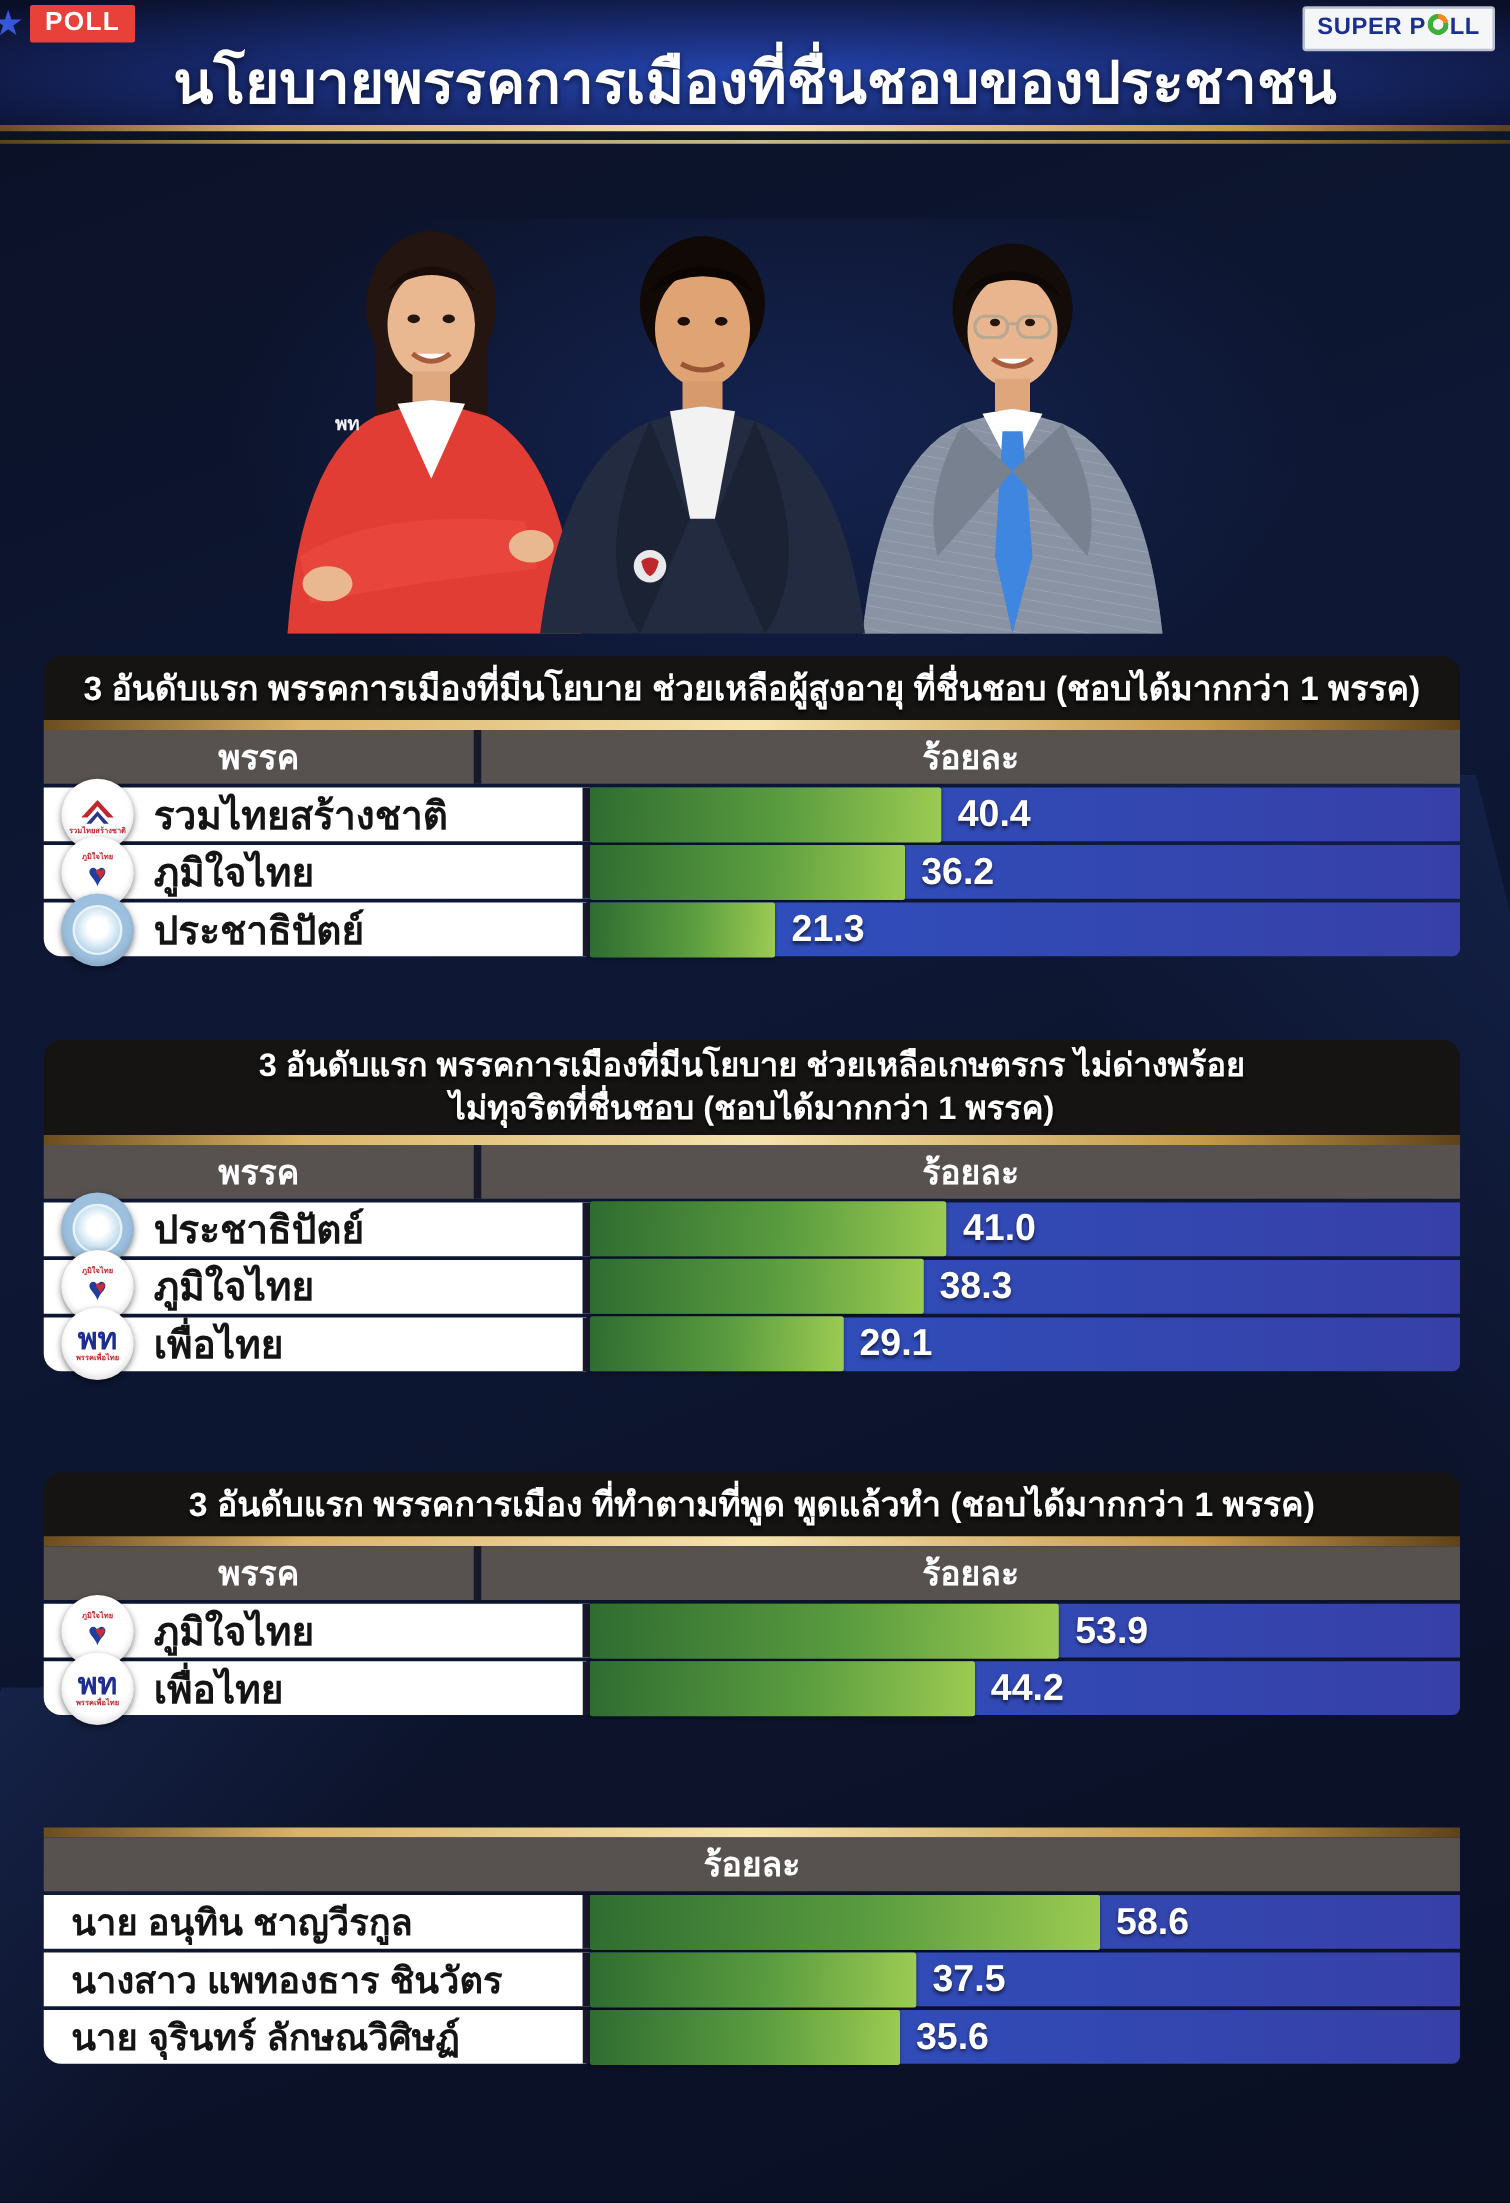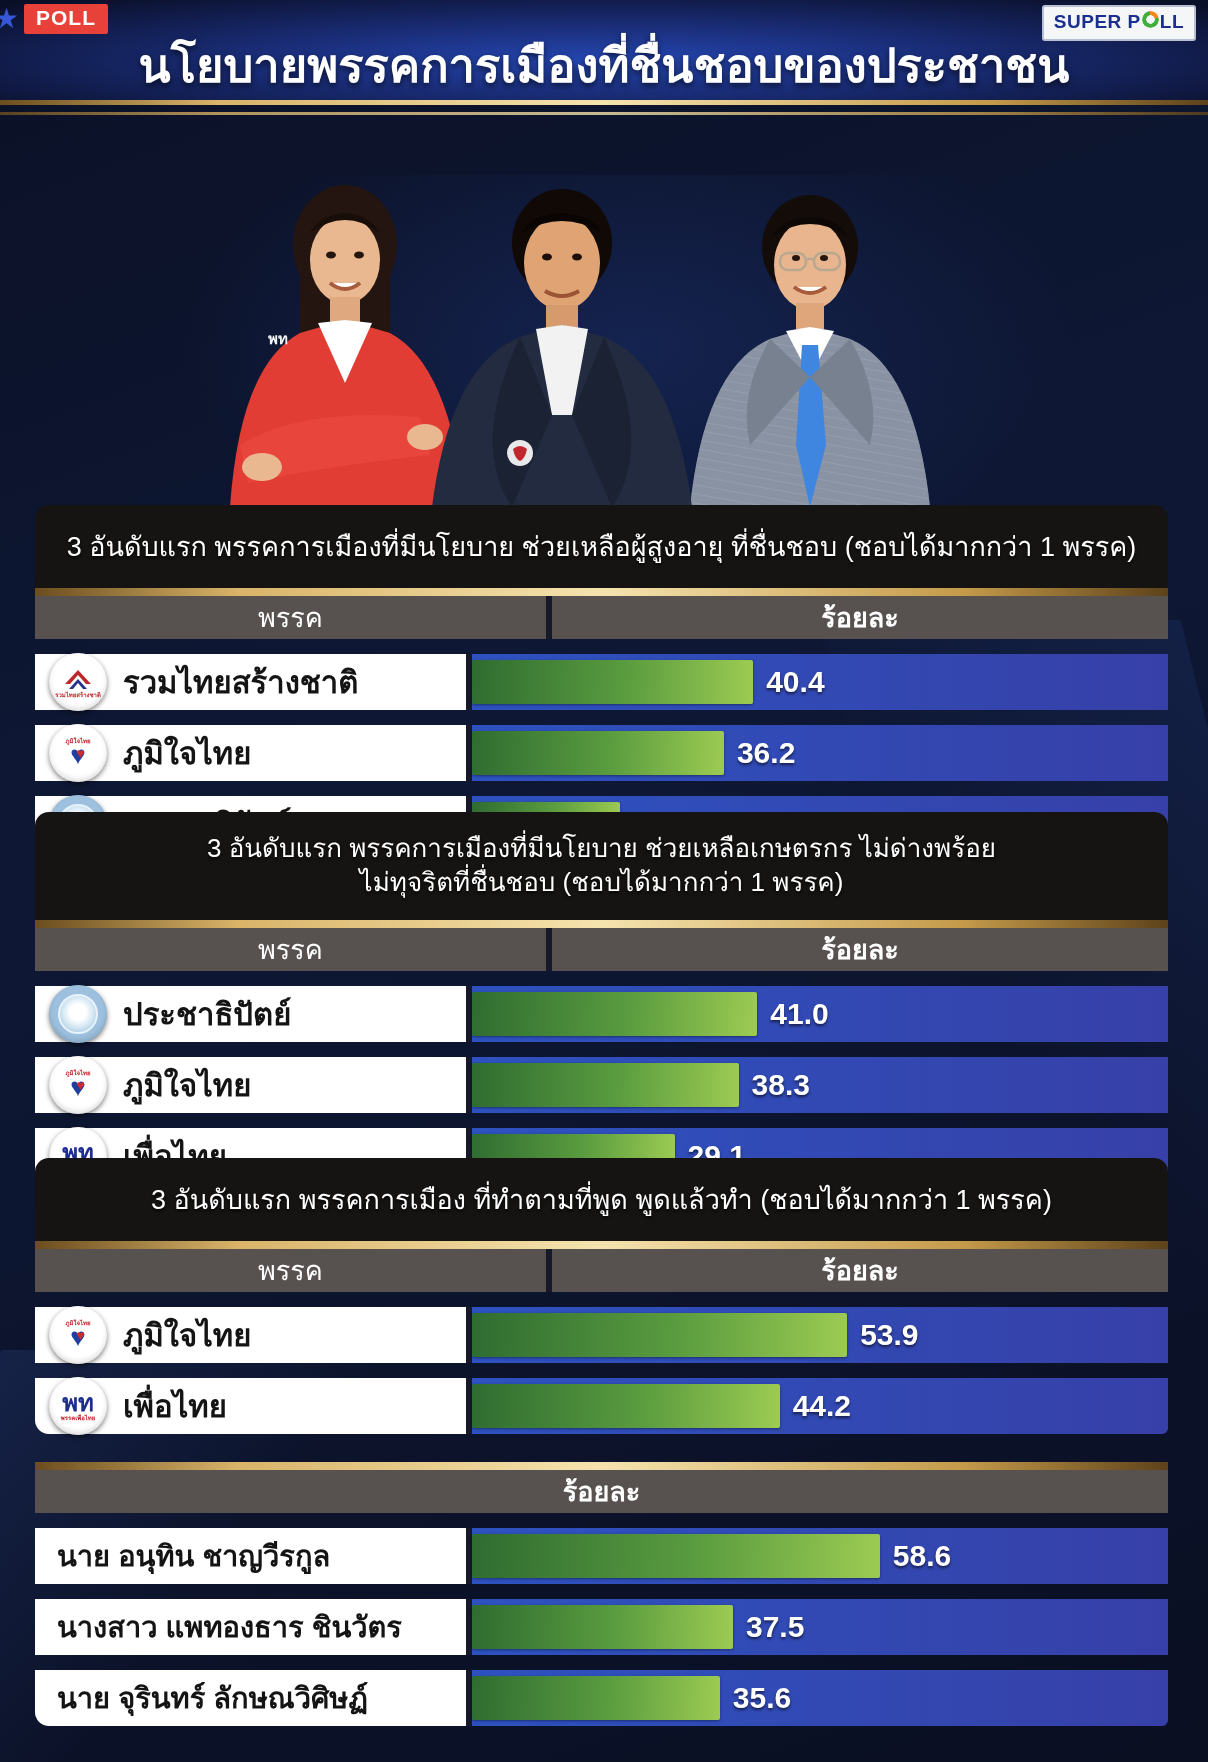--- a/index.html
+++ b/index.html
@@ -48,33 +48,33 @@
   .hero-gold1 { position:absolute; left:0; top:100px; width:1208px; height:5px; }
   .hero-gold2 { position:absolute; left:0; top:112px; width:1208px; height:3px; opacity:.8; }
 
   
   .photos { position:absolute; left:0; top:115px; width:1208px; height:392px; }
 
   
   .tbl { position:absolute; left:35px; width:1133px; }
   .tbl-title {
     background:#151413; border-radius:14px 14px 0 0; color:#fff;
-    font-weight:normal; font-size:27px; text-align:center;
+    font-weight:bold; font-size:27px; text-align:center;
     display:flex; flex-direction:column; justify-content:center;
-    min-height:46px; padding:20px 10px; text-shadow:0 2px 3px rgba(0,0,0,.8);
+    min-height:46px; padding:4px 10px; text-shadow:0 2px 3px rgba(0,0,0,.8);margin-top:20px;
   }
   .tbl-title.two { min-height:74px; font-size:26px; line-height:1.3; }
   .tbl-gold { height:8px; }
   .tbl-head { display:flex; height:43px; background:#575150; }
-  .tbl-head .c1 { width:517px; border-right:6px solid #17192b;
+  .tbl-head .c1 { width:350px; border-right:6px solid #17192b;
     display:flex; align-items:center; justify-content:center;
-    color:#fff; font-weight:normal; font-size:27px; }
+    color:#fff; font-weight:bold; font-size:27px; }
   .tbl-head .c2 { flex:1; display:flex; align-items:center; justify-content:center;
     color:#fff; font-weight:bold; font-size:27px; }
-  .row { display:flex; height:56px; margin-top:15px; }
+  .row { display:flex; height:43px; margin-top:3px; }
   .cell-l {
     width:437px; background:#ffffff; border-right:6px solid #17192b;
     display:flex; align-items:center; gap:16px; padding-left:14px;
     color:#141414; font-weight:bold; font-size:31px;
   }
   .tbl.leaders .cell-l { font-size:29px; padding-left:22px; }
   .row:last-child .cell-l { border-radius:0 0 0 14px; }
   .cell-r {
     flex:1; background:linear-gradient(90deg,#2d52c0,#3740a8);
     display:flex; align-items:center; position:relative;

